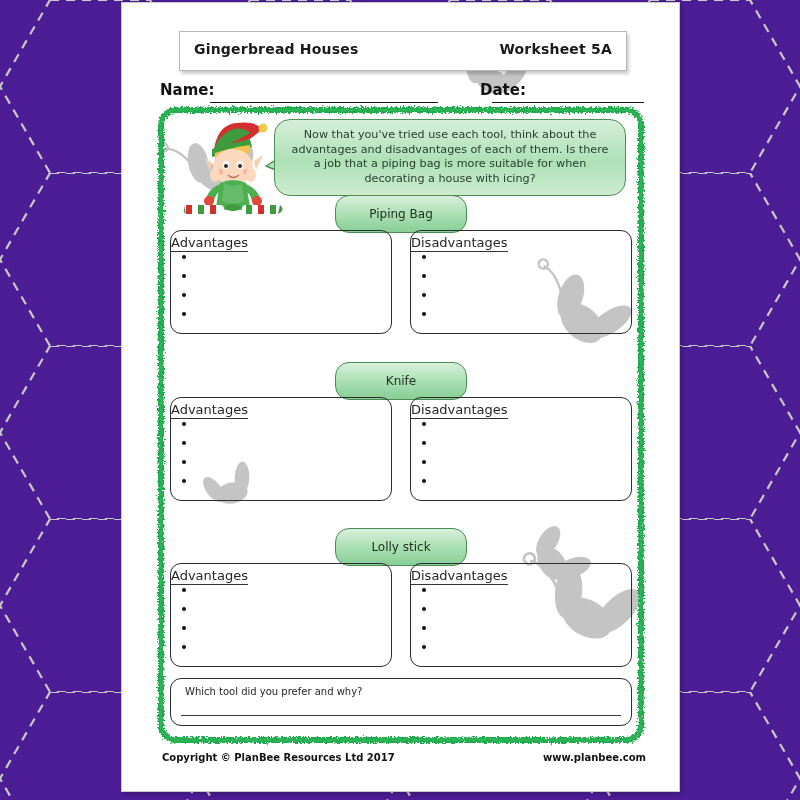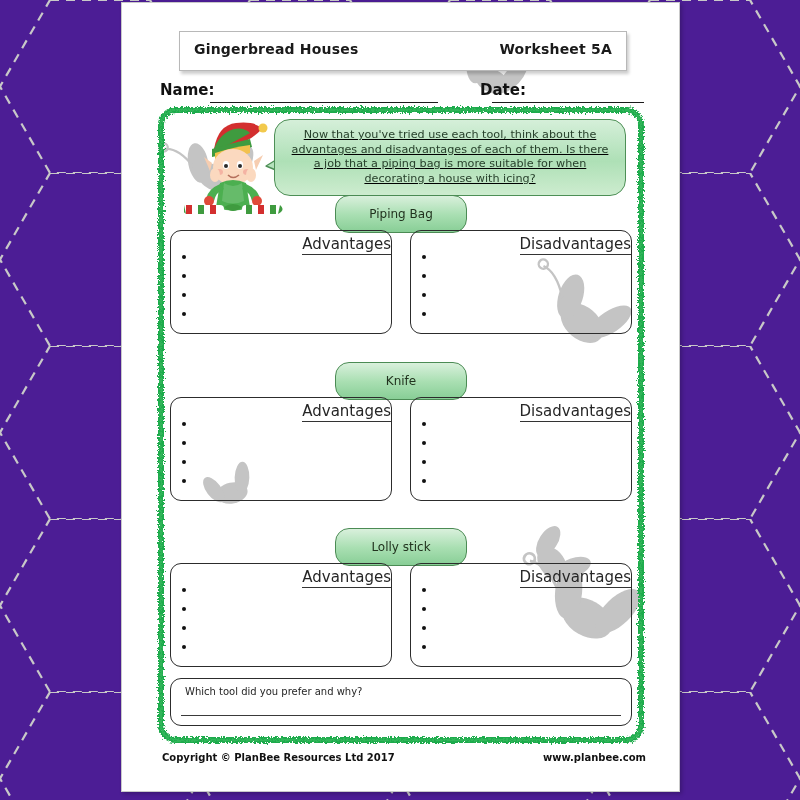--- a/index.html
+++ b/index.html
@@ -140,21 +140,20 @@
     position: absolute;
     left: 110px;
     top: 6px;
     width: 352px;
     border-radius: 16px;
     background: linear-gradient(180deg, #d5efd9 0%, #aee0b6 55%, #cdeccf 100%);
     border: 1.4px solid #4d8f56;
     padding: 8px 12px 9px 12px;
     box-sizing: border-box;
     text-align: center;
-    text-decoration: underline;
   }
   .bubble-text {
     font-family: "DejaVu Sans", sans-serif;
     font-size: 11.2px;
     line-height: 14.6px;
     color: #27402b;
   }
   .bubble-tail {
     position: absolute;
     left: 101px;
@@ -191,23 +190,23 @@
     border: 1.4px solid #2c2c2c;
     border-radius: 11px;
     box-sizing: border-box;
     background: transparent;
   }
   .box-head {
     position: absolute;
     top: 4px;
     left: 0;
     width: 100%;
-    text-align: right;
-    font-family: "DejaVu Sans", sans-serif;
-    font-size: 15px;
+    text-align: left;
+    font-family: "DejaVu Sans", sans-serif;
+    font-size: 13px;
     color: #262626;
   }
   .box-head span {
     border-bottom: 1px solid #333;
     padding-bottom: 1px;
   }
   .bullets {
     position: absolute;
     left: 11px;
     top: 24px;

